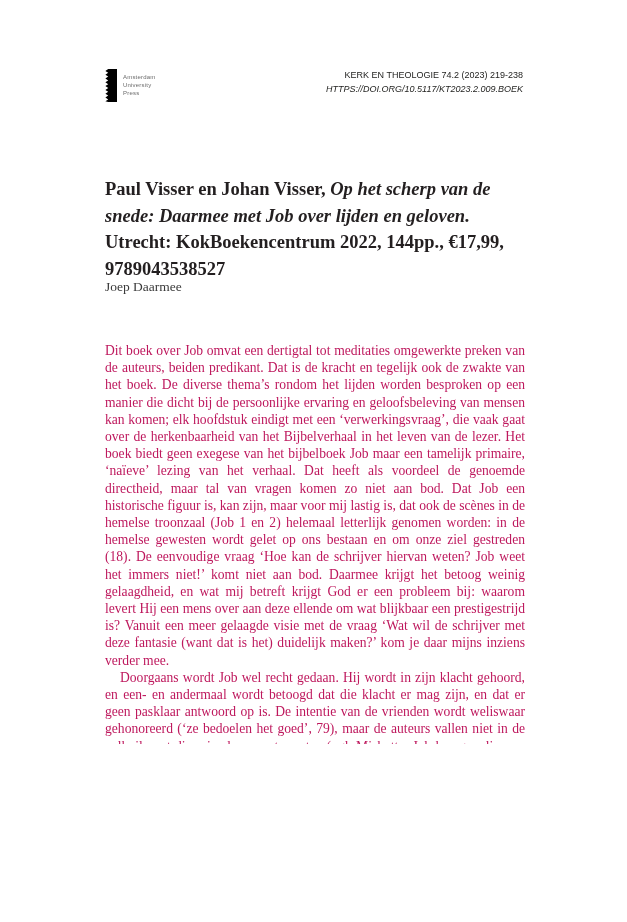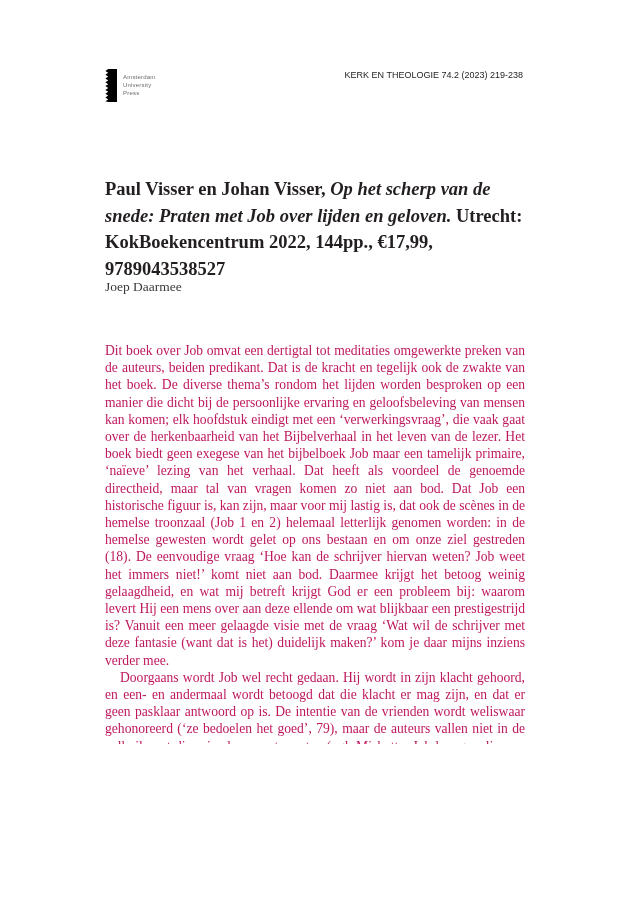--- a/index.html
+++ b/index.html
@@ -148,25 +148,26 @@
         </svg>
       </span>
       <span class="logo-text">
         <span>Amsterdam</span><br>
         <span>University</span><br>
         <span>Press</span>
       </span>
     </div>
     <div class="journal-ref">
       <div>KERK EN THEOLOGIE 74.2 (2023) 219-238</div>
+      <div class="doi">HTTPS://DOI.ORG/10.5117/KT2023.2.009.BOEK</div>
     </div>
   </div>
 
 
-  <h2 class="review-title" style="margin:0;"><span>Paul Visser en Johan Visser, </span><span class="italic">Op het scherp van de snede: Praten met Job over lijden en geloven.</span><span> Utrecht: KokBoekencentrum 2022, 144pp., €17,99, 9789043538527</span></h2>
+  <h2 class="review-title" style="margin:0;"><span>Paul Visser en Johan Visser, </span><span class="italic">Op het scherp van de snede: Daarmee met Job over lijden en geloven.</span><span> Utrecht: KokBoekencentrum 2022, 144pp., €17,99, 9789043538527</span></h2>
 
   <div class="author">Joep Daarmee</div>
 
   <div class="body-text">
     <p>Dit boek over Job omvat een dertigtal tot meditaties omgewerkte preken van de auteurs, beiden predikant. Dat is de kracht en tegelijk ook de zwakte van het boek. De diverse thema’s rondom het lijden worden besproken op een manier die dicht bij de persoonlijke ervaring en geloofsbeleving van mensen kan komen; elk hoofdstuk eindigt met een ‘verwerkingsvraag’, die vaak gaat over de herkenbaarheid van het Bijbelverhaal in het leven van de lezer. Het boek biedt geen exegese van het bijbelboek Job maar een tamelijk primaire, ‘naïeve’ lezing van het verhaal. Dat heeft als voordeel de genoemde directheid, maar tal van vragen komen zo niet aan bod. Dat Job een historische figuur is, kan zijn, maar voor mij lastig is, dat ook de scènes in de hemelse troonzaal (Job 1 en 2) helemaal letterlijk genomen worden: in de hemelse gewesten wordt gelet op ons bestaan en om onze ziel gestreden (18). De eenvoudige vraag ‘Hoe kan de schrijver hiervan weten? Job weet het immers niet!’ komt niet aan bod. Daarmee krijgt het betoog weinig gelaagdheid, en wat mij betreft krijgt God er een probleem bij: waarom levert Hij een mens over aan deze ellende om wat blijkbaar een prestigestrijd is? Vanuit een meer gelaagde visie met de vraag ‘Wat wil de schrijver met deze fantasie (want dat is het) duidelijk maken?’ kom je daar mijns inziens verder mee.</p>
     <p class="indent">Doorgaans wordt Job wel recht gedaan. Hij wordt in zijn klacht gehoord, en een- en andermaal wordt betoogd dat die klacht er mag zijn, en dat er geen pasklaar antwoord op is. De intentie van de vrienden wordt weliswaar gehonoreerd (‘ze bedoelen het goed’, 79), maar de auteurs vallen niet in de valkuil, met die vrienden mee te praten (vgl. Miskotte: Job kreeg weliswaar gelijk van God maar niet van de theologen). Ze laten de hele Job aan het woord, inclusief de scherpste woorden in Job 3, 16 en 19. Maar hier wreekt zich wel hun opzet: omdat een preek of meditatie een enigszins bevredigend</p>
   </div>
 
   <div class="footer">
     <span class="copyright">© de auteurs (ieder voor de eigen bijdrage)</span>

